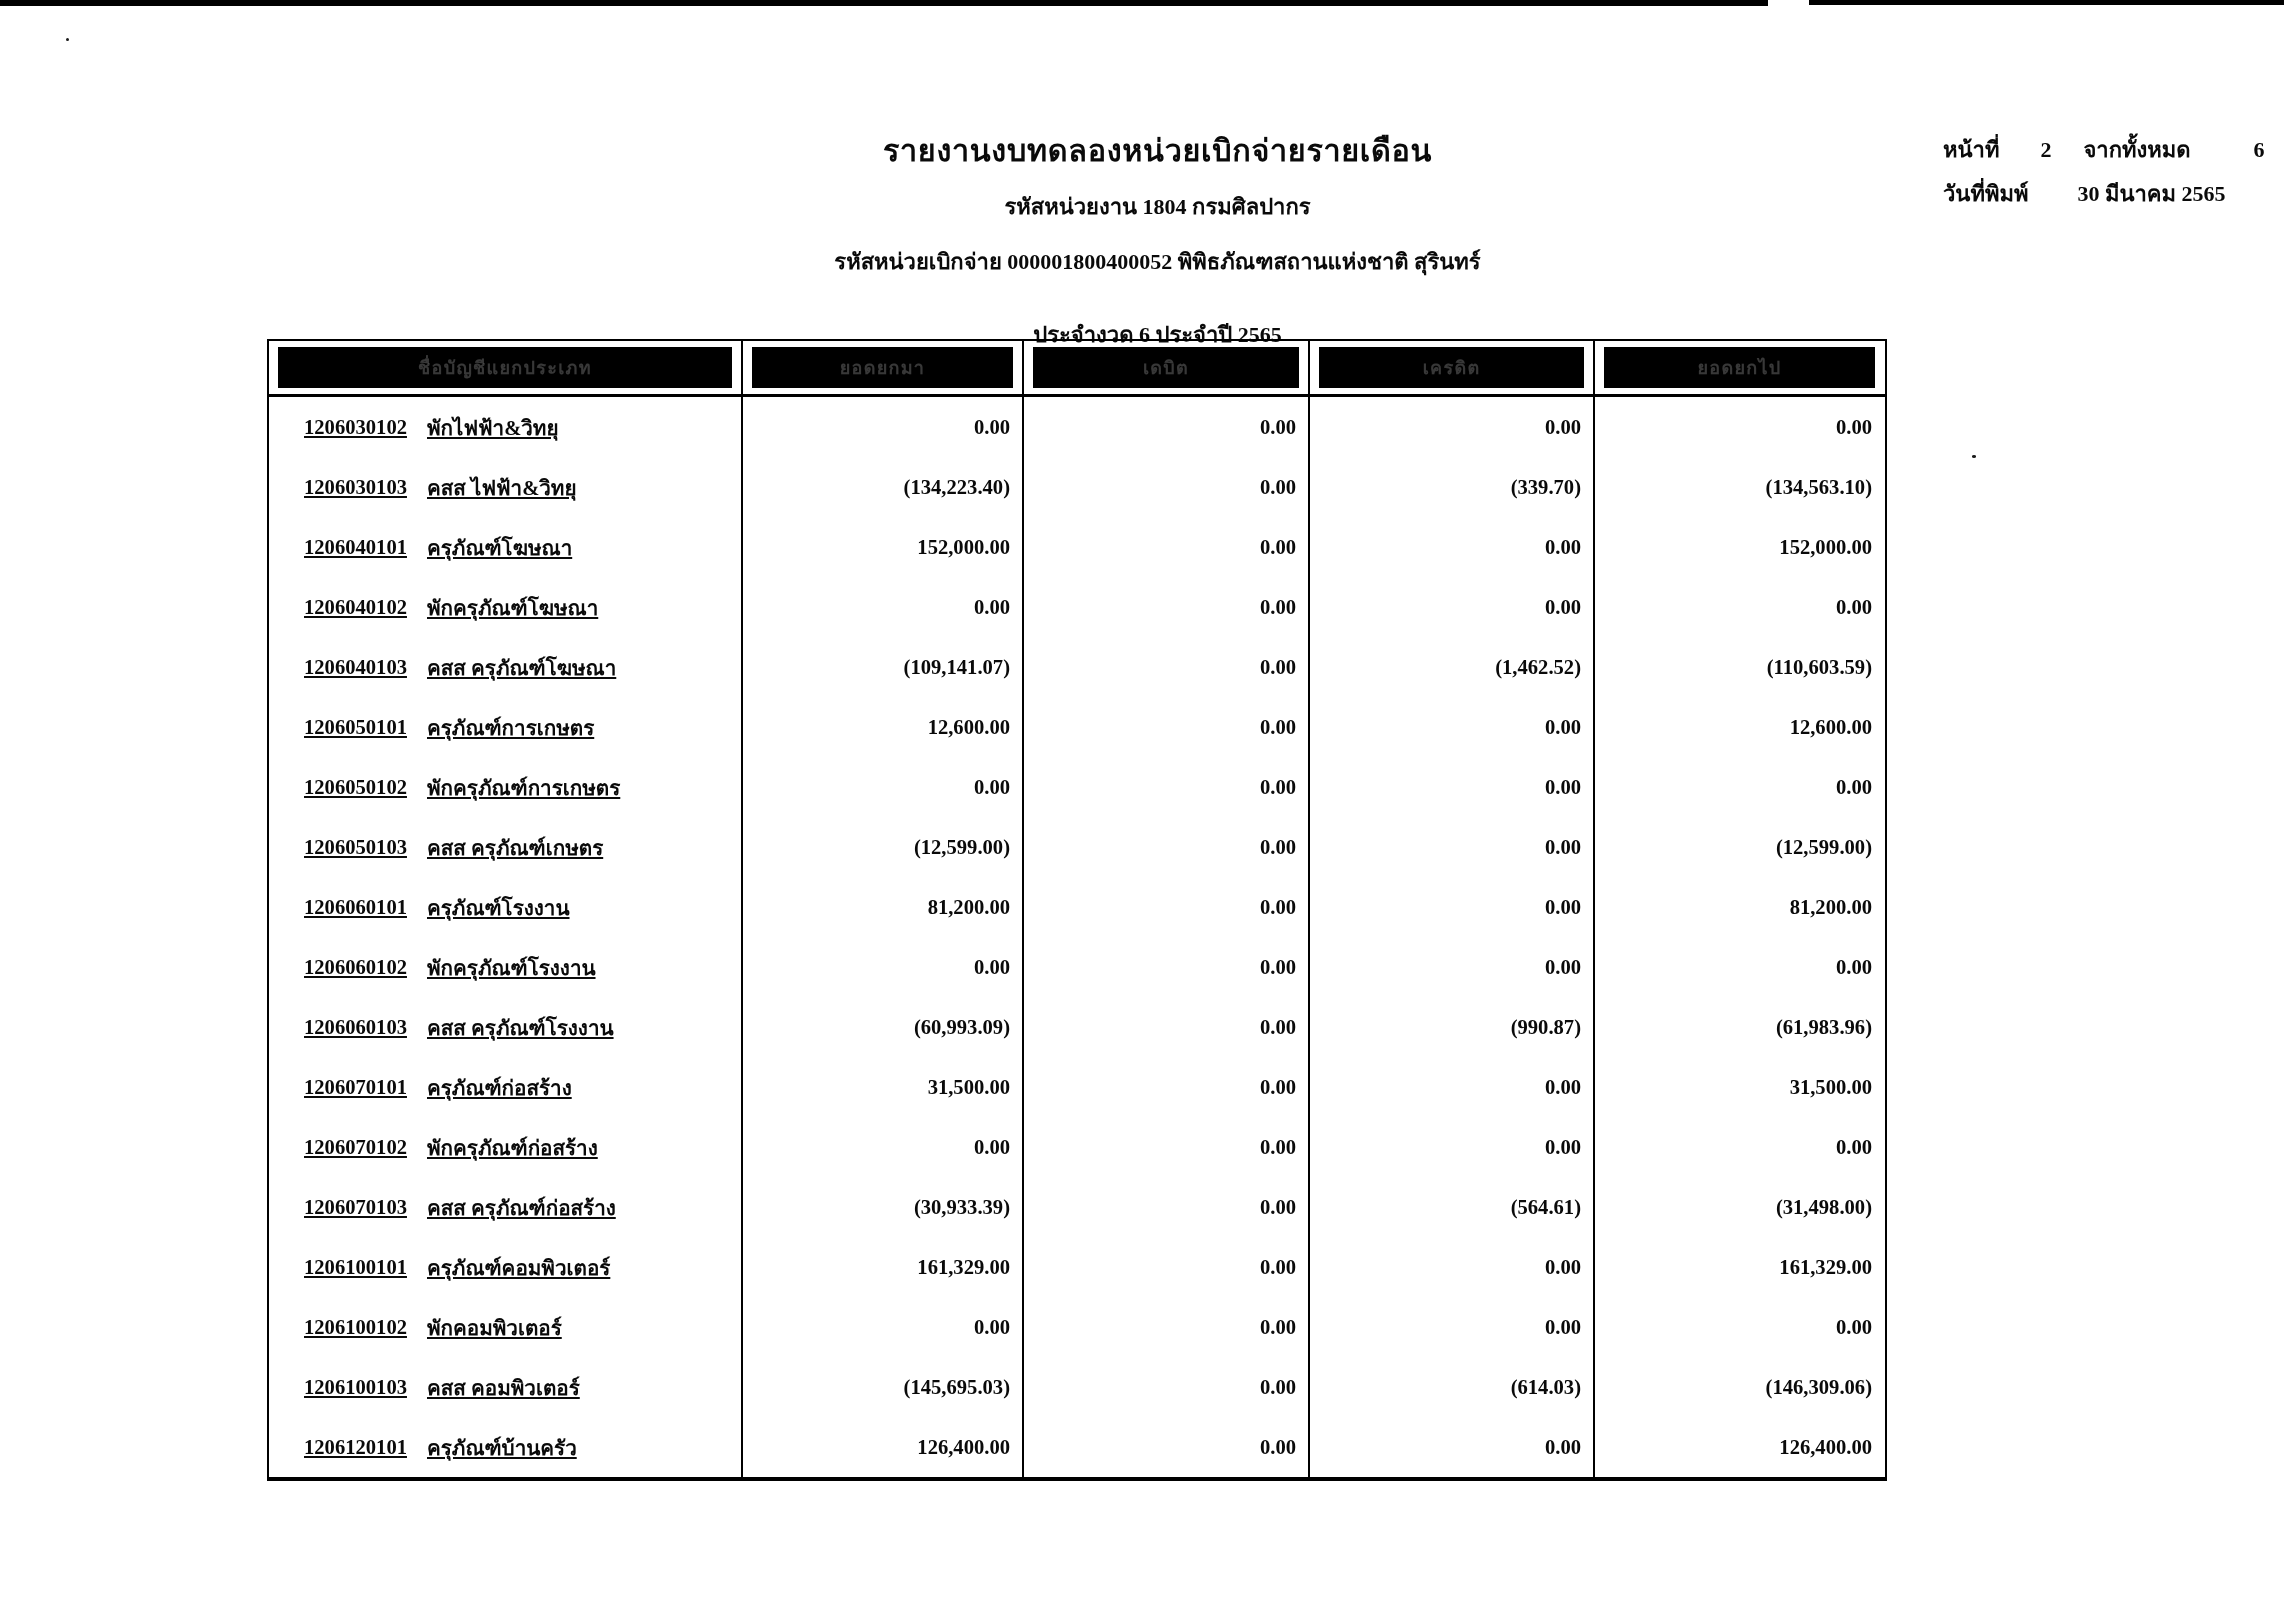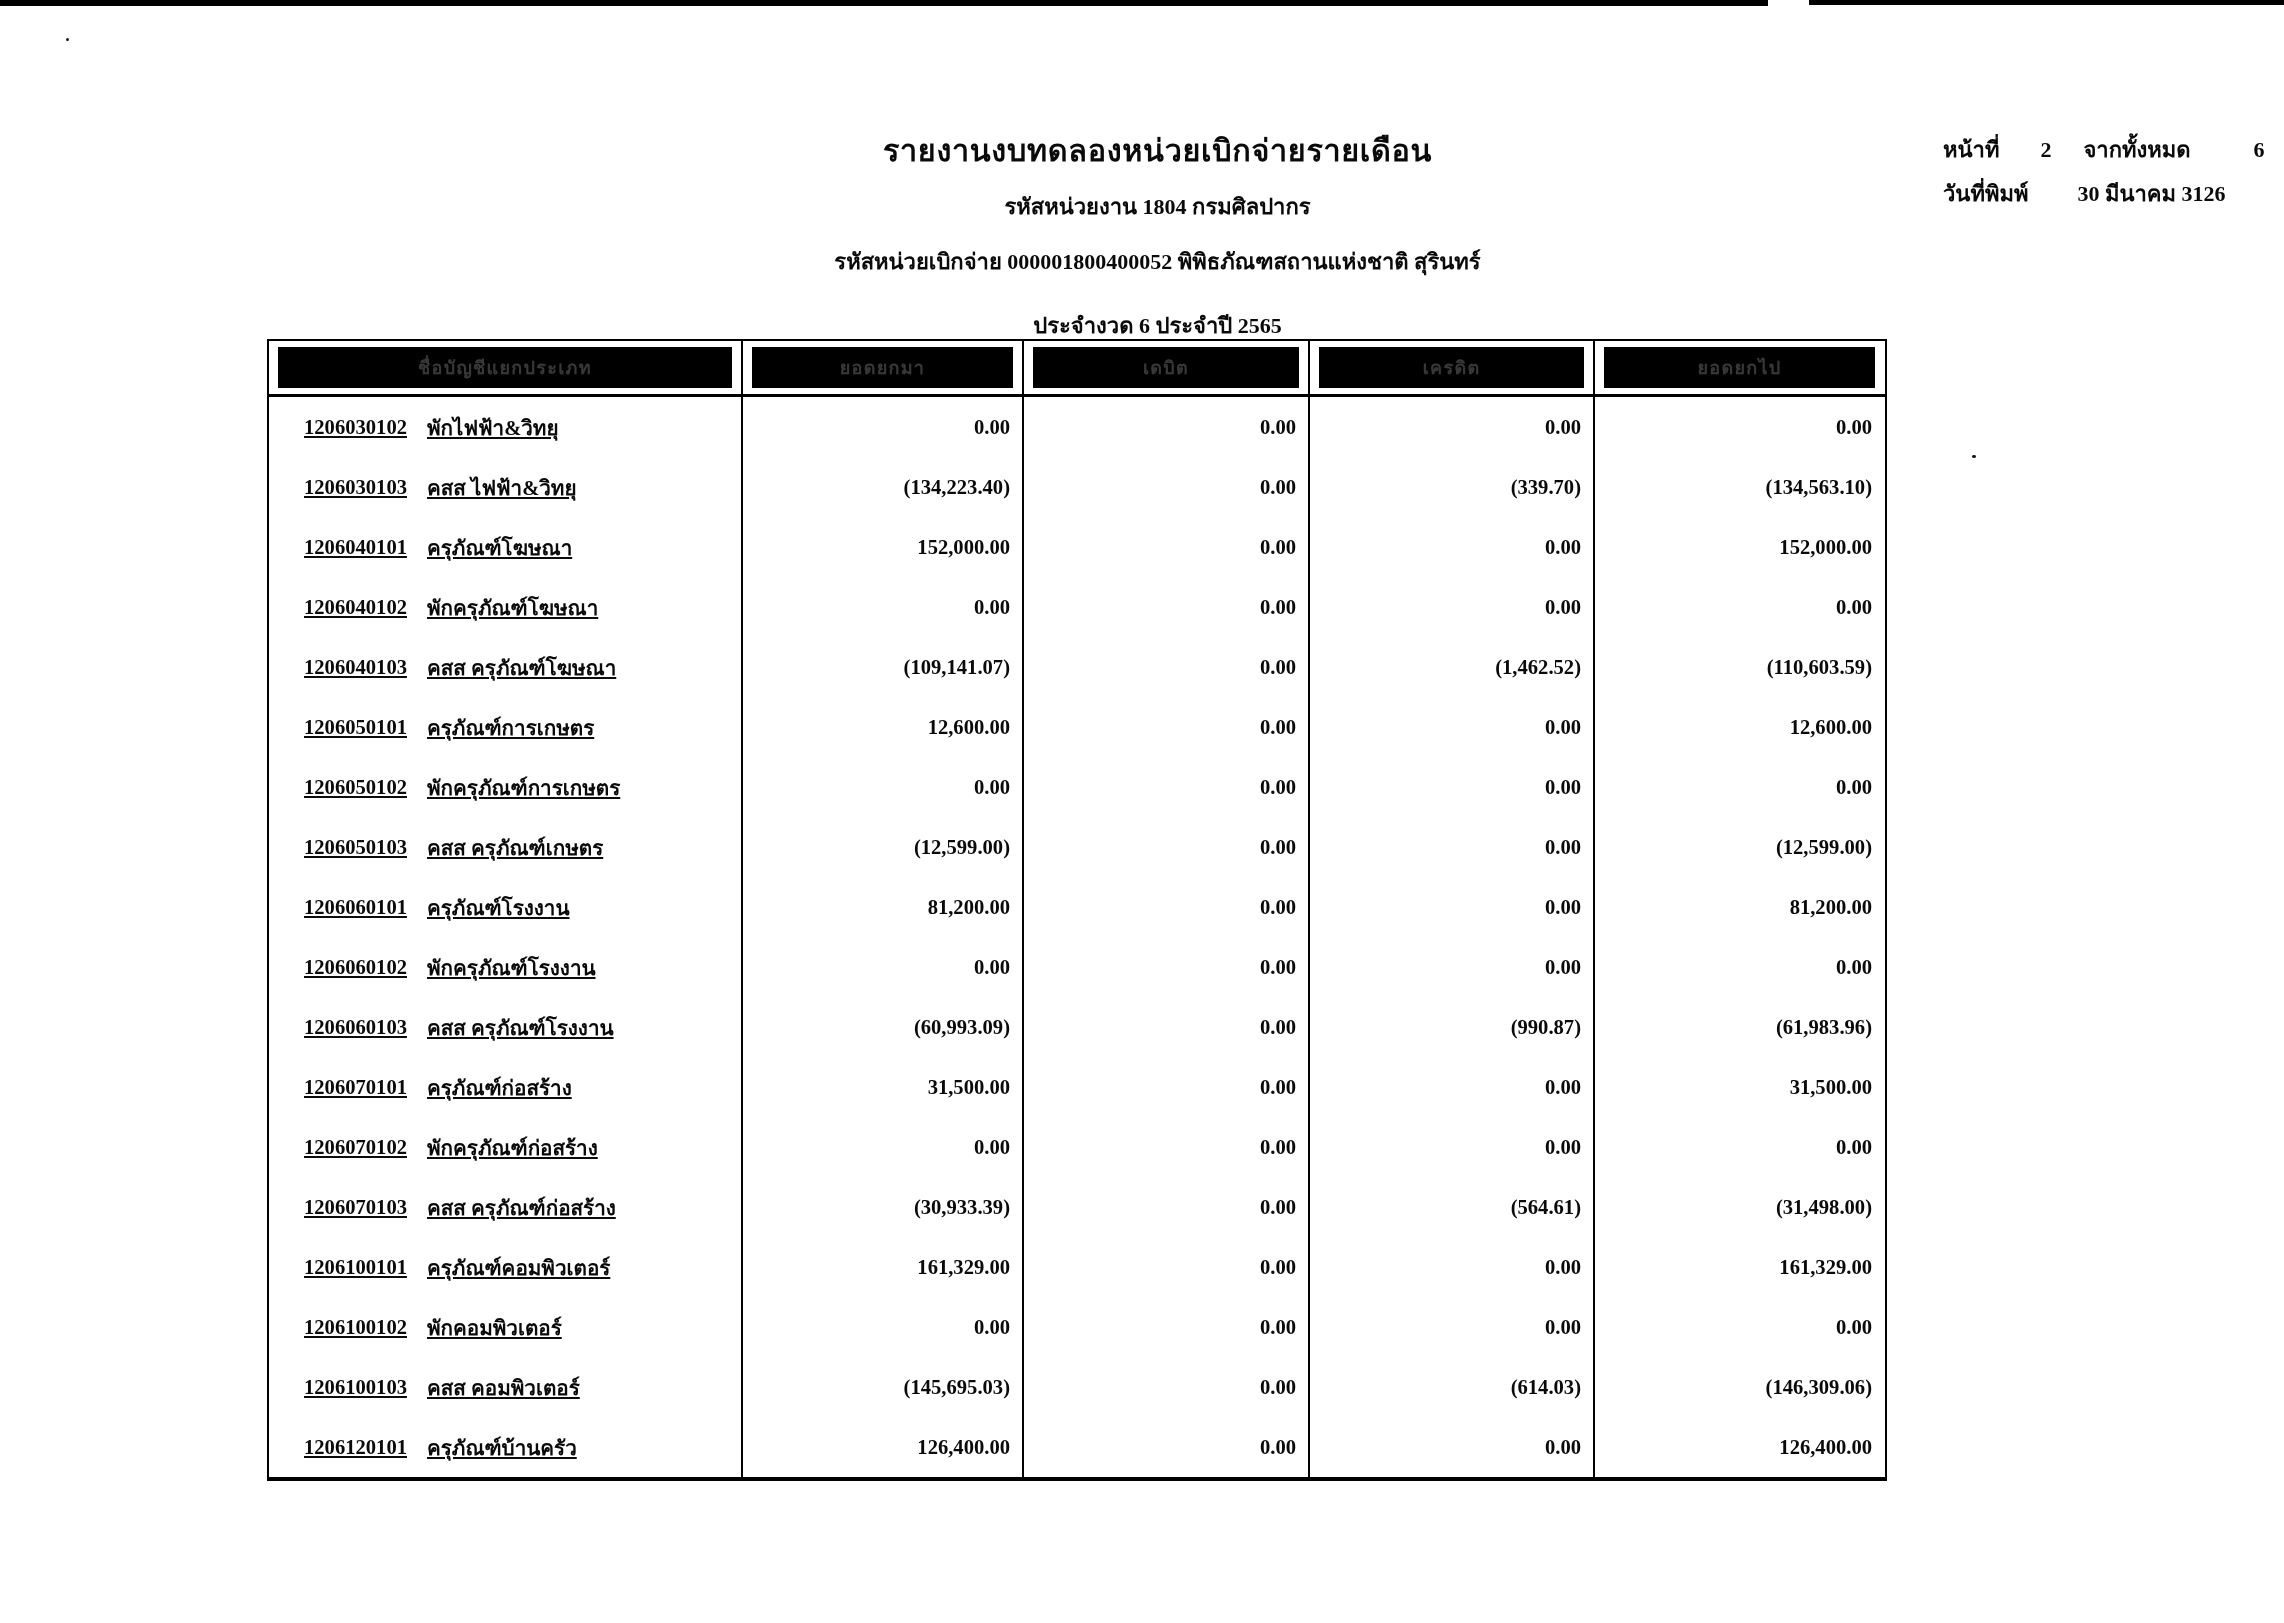--- a/index.html
+++ b/index.html
@@ -14,21 +14,21 @@
   }
   
   .scan-line{position:absolute;background:#000;}
   .speck{position:absolute;background:#1a1a1a;border-radius:50%;}
 
   
   .report-header{position:absolute;left:597px;top:126px;width:1121px;text-align:center;}
   .report-title{font-size:30.5px;letter-spacing:0.7px;text-align:center;}
   .report-sub{font-size:22px;margin-top:14.6px;}
   .report-sub.s2{margin-top:20px;}
-  .report-sub.s3{margin-top:29px;}
+  .report-sub.s3{margin-top:38px;}
 
   
   .page-info{position:absolute;left:1943px;top:132px;font-size:22px;}
   .page-info .line{display:flex;align-items:baseline;margin-bottom:9.3px;}
   .pi-lbl{display:inline-block;}
   .pi-pagenum{display:inline-block;margin-left:41px;}
   .pi-fromlbl{display:inline-block;margin-left:32px;}
   .pi-total{display:inline-block;margin-left:63px;}
   .pi-datelbl{display:inline-block;}
   .pi-date{display:inline-block;margin-left:49px;}
@@ -77,21 +77,21 @@
 
   <div class="page-info">
     <div class="line">
       <span class="pi-lbl">หน้าที่</span>
       <span class="pi-pagenum">2</span>
       <span class="pi-fromlbl">จากทั้งหมด</span>
       <span class="pi-total">6</span>
     </div>
     <div class="line">
       <span class="pi-datelbl">วันที่พิมพ์</span>
-      <span class="pi-date">30 มีนาคม 3126</span>
+      <span class="pi-date">30 มีนาคม 2565</span>
     </div>
   </div>
 
   <div class="report-table">
     <div class="thead">
       <div class="th">
         <div class="hbar">ชื่อบัญชีแยกประเภท</div>
       </div>
       <div class="th">
         <div class="hbar">ยอดยกมา</div>

